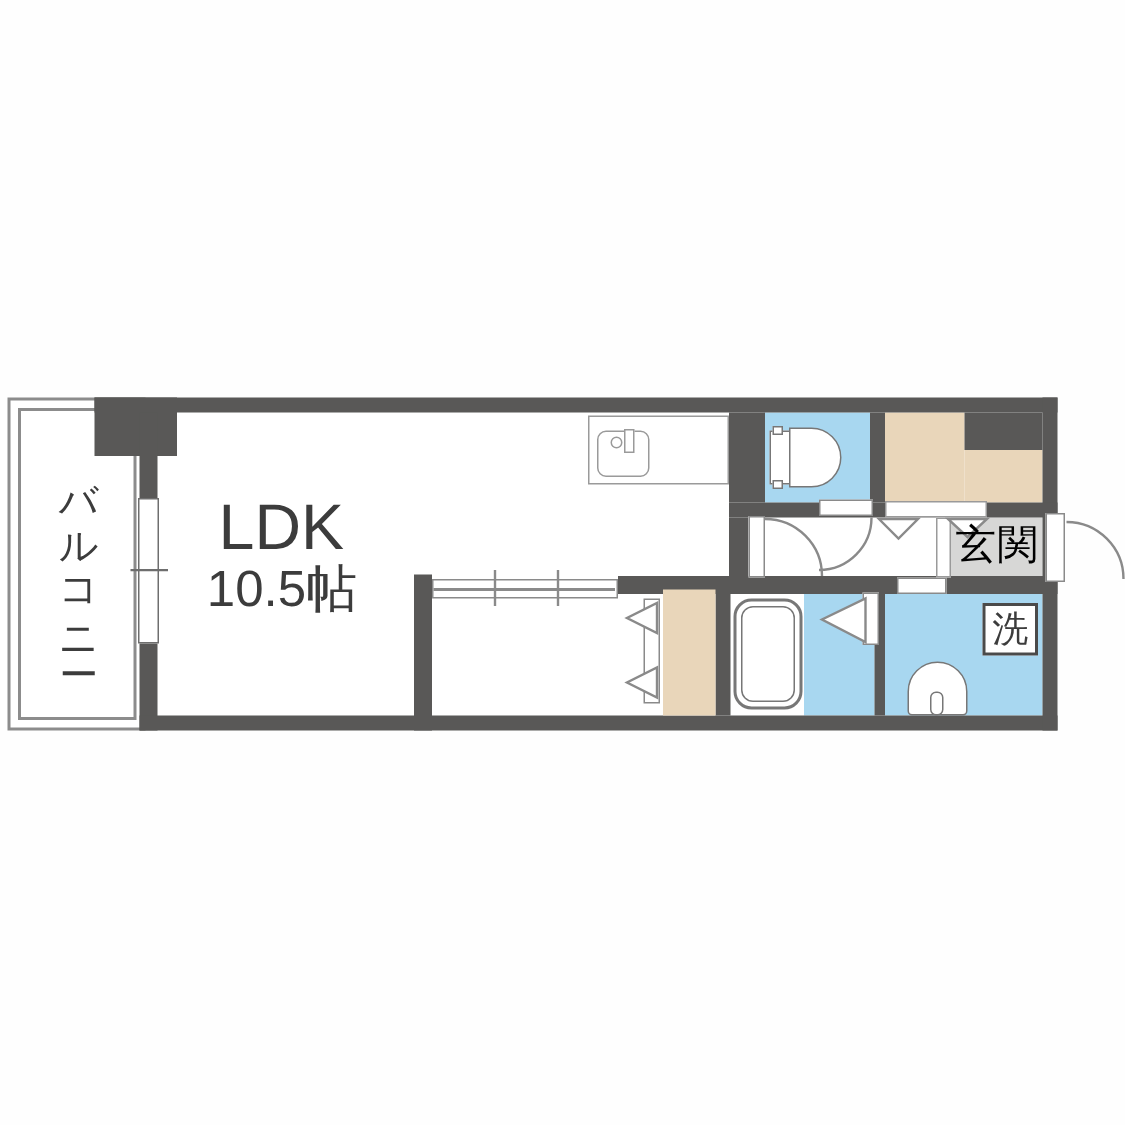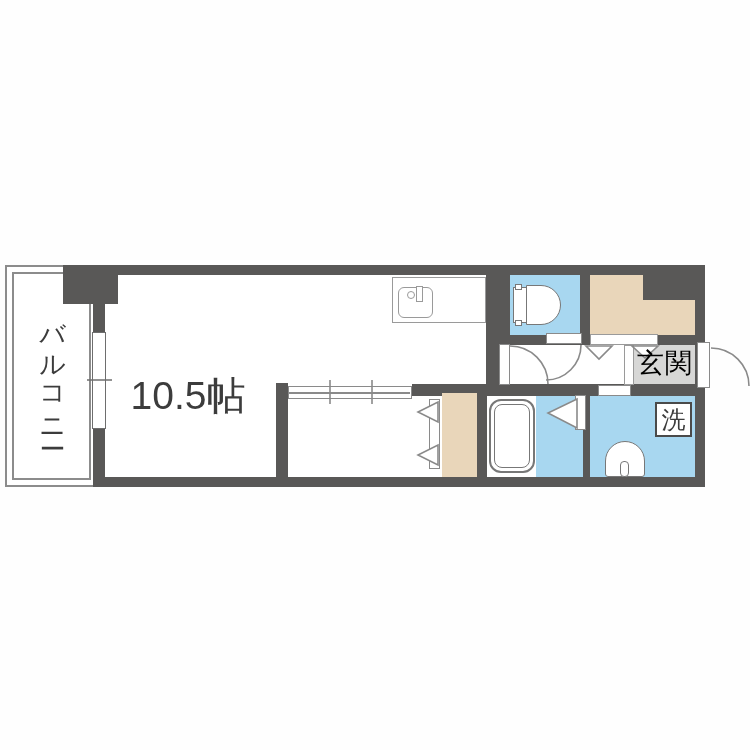--- a/index.html
+++ b/index.html
@@ -94,16 +94,17 @@
     <polygon points="632,346 658,346 645,358" fill="#ffffff" stroke="#8a8a8a" stroke-width="1.6"></polygon>
     <polygon points="577,399 577,428 548,413" fill="#ffffff" stroke="#8a8a8a" stroke-width="1.6"></polygon>
     <polygon points="438,402 438,422 418,412" fill="#ffffff" stroke="#8a8a8a" stroke-width="1.6"></polygon>
     <polygon points="438,445 438,465 418,455" fill="#ffffff" stroke="#8a8a8a" stroke-width="1.6"></polygon>
     <line x1="87" y1="380" x2="112" y2="380" stroke="#6e6e6e" stroke-width="1.5"></line>
     <line x1="330" y1="380" x2="330" y2="404" stroke="#8a8a8a" stroke-width="1.6"></line>
     <line x1="372" y1="380" x2="372" y2="404" stroke="#8a8a8a" stroke-width="1.6"></line>
   </svg>
 
   <div class="txt txt-v" style="left:40px;top:305px;height:160px;font-size:26px;letter-spacing:3px;">バルコニー</div>
-  <div class="txt" style="left:98px;top:376px;width:180px;text-align:center;font-size:39px;">10.5帖</div>
+  <div class="txt" style="left:105px;top:331px;width:165px;text-align:center;font-size:43px;">LDK</div>
+  <div class="txt" style="left:98px;top:376px;width:180px;text-align:center;font-size:34px;">10.5帖</div>
   <div class="txt" style="left:637px;top:350px;width:60px;font-size:27px;letter-spacing:1px;color:#000000;">玄関</div>
 
 </div>
 
 </body></html>

